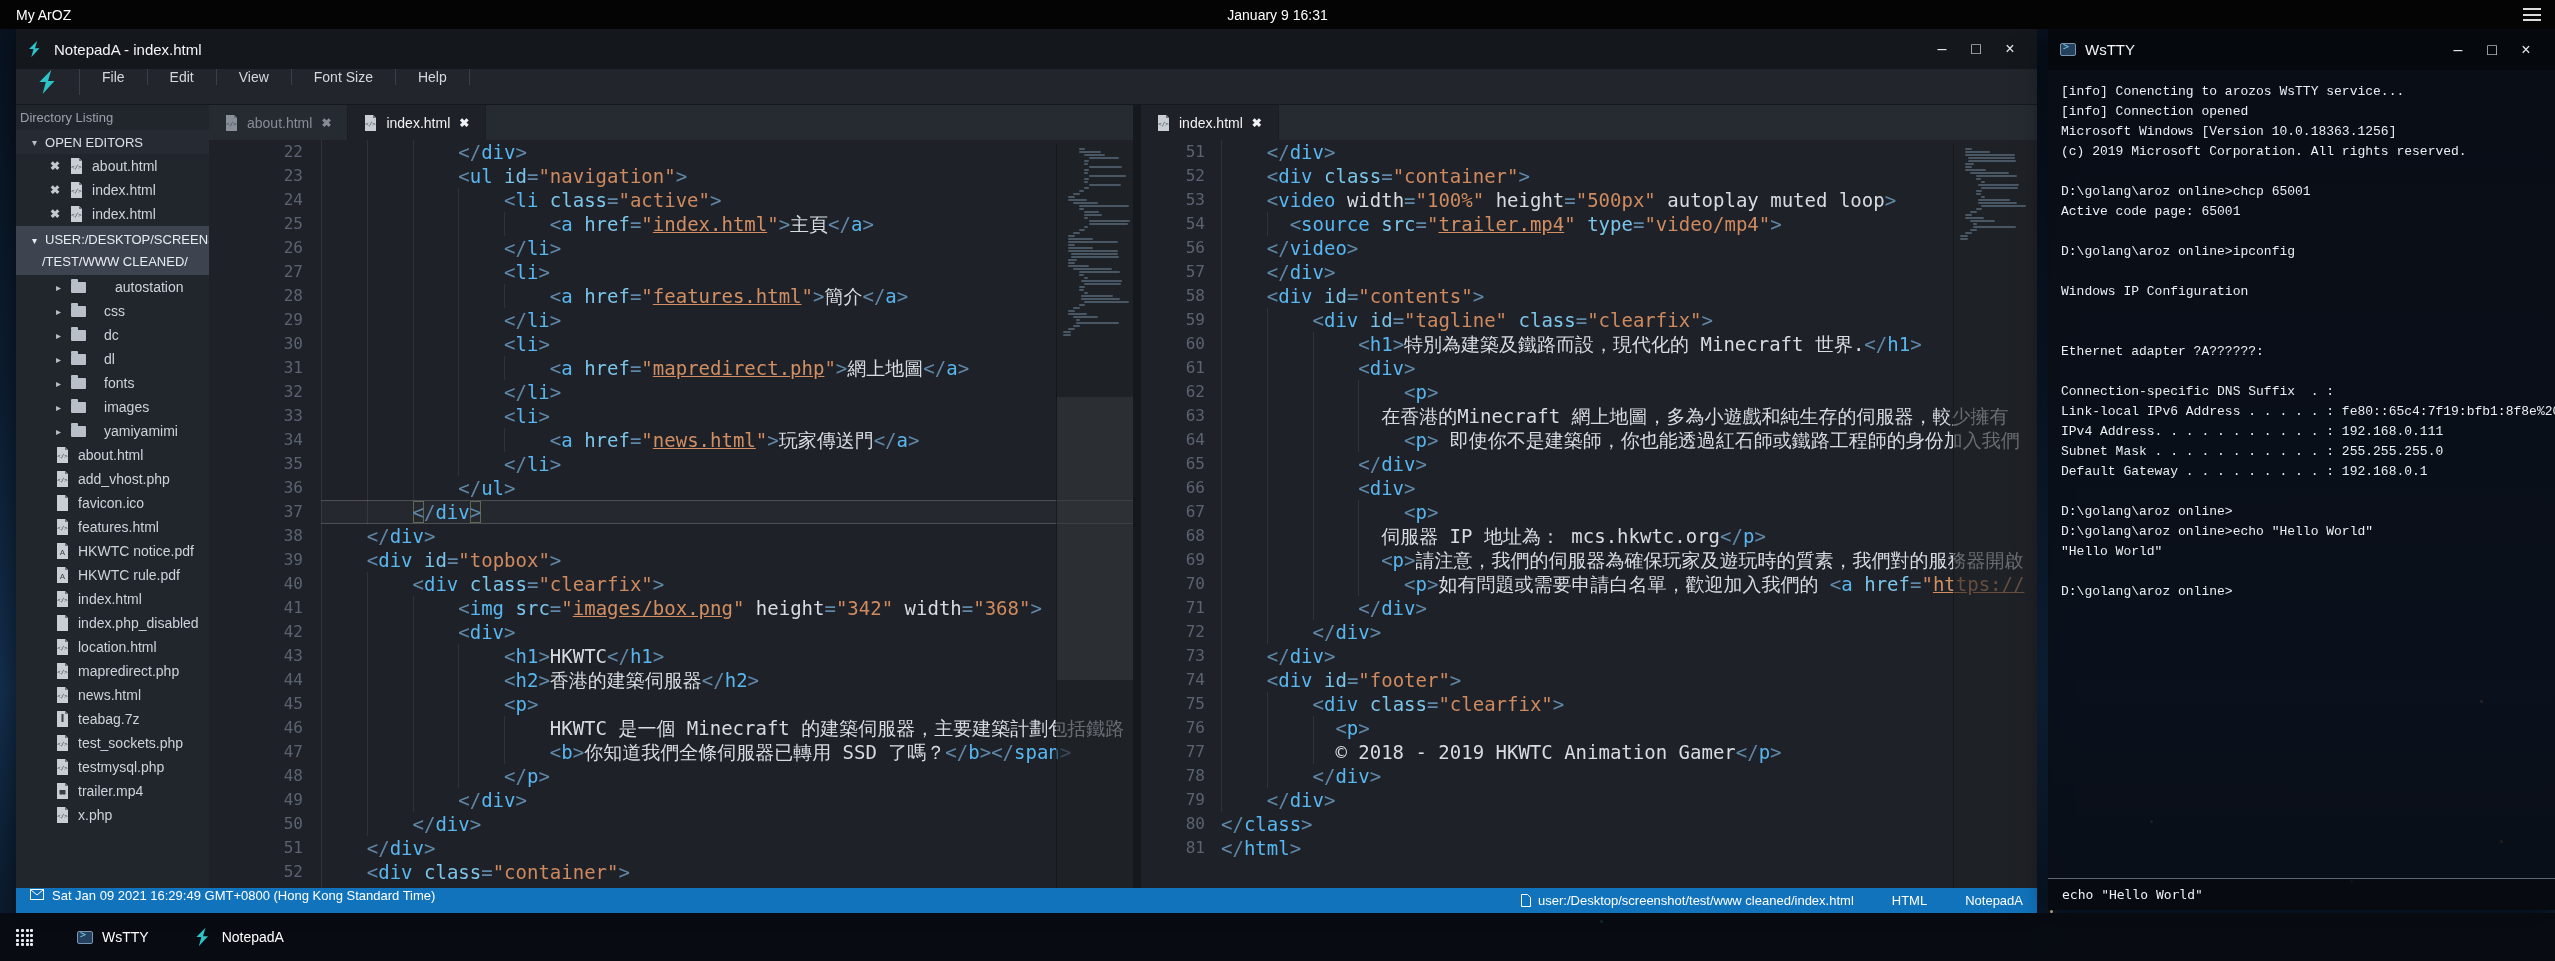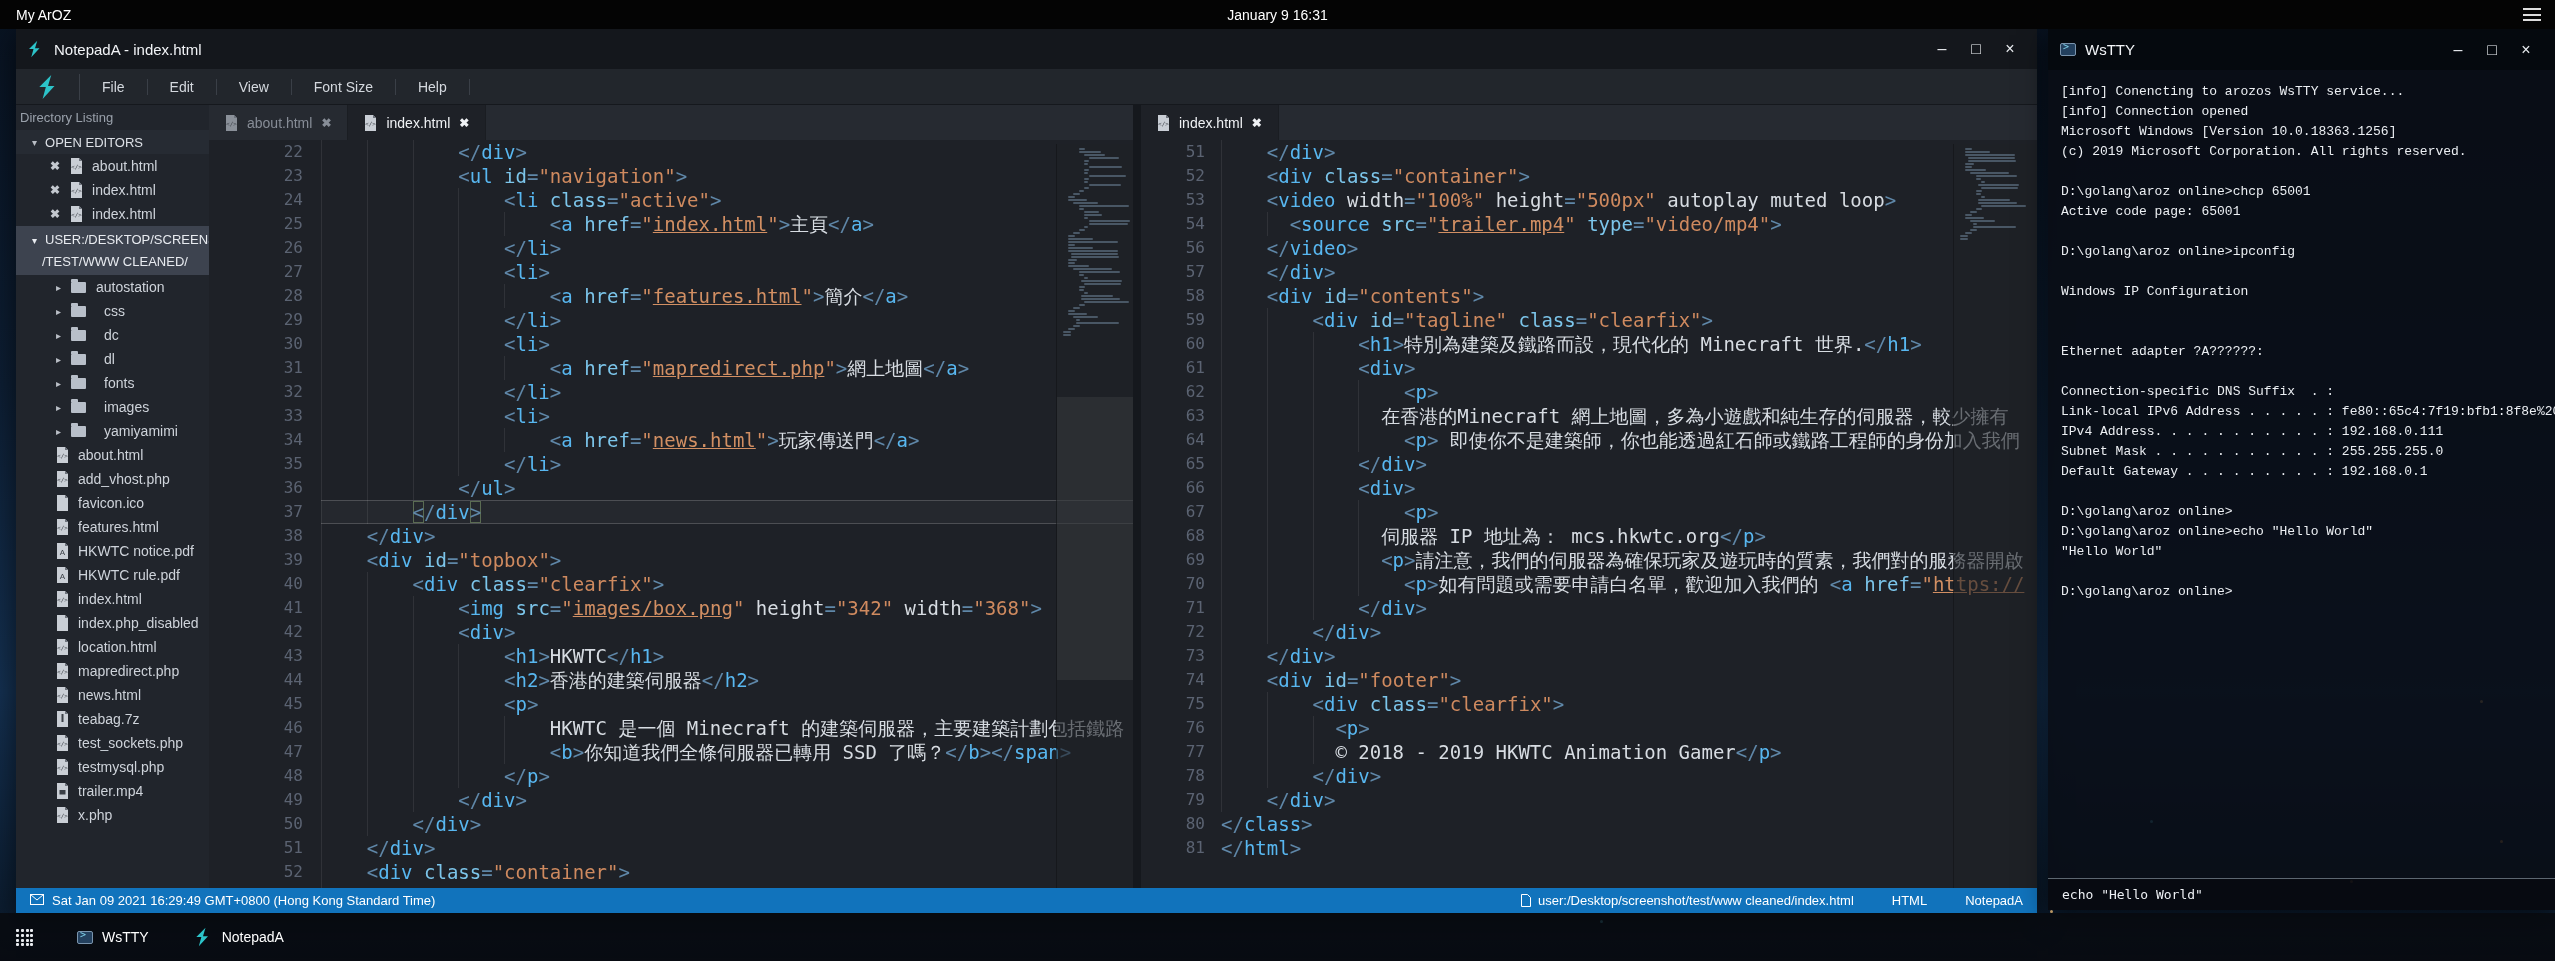--- a/index.html
+++ b/index.html
@@ -20,21 +20,21 @@
 #topbar .tclock{position:absolute;left:0;right:0;text-align:center;color:#fff}
 #burger{position:absolute;right:14px;top:8px;width:18px;height:13px;display:flex;flex-direction:column;justify-content:space-between}
 #burger i{display:block;height:2px;background:#ddd}
 
 
 #npwin{position:absolute;left:16px;top:29px;width:2021px;height:884px;background:#1e2127;box-shadow:0 6px 26px rgba(0,0,0,.6);display:flex;flex-direction:column;z-index:20}
 .np-titlebar{height:40px;background:#14171c;display:flex;align-items:center;padding:0 10px;flex:0 0 auto}
 .np-titlebar .ttl{font-size:15px;color:#f2f4f7;margin-left:10px}
 .winctl{margin-left:auto;display:flex}
 .winctl span{width:34px;text-align:center;color:#e8ebef;font-size:16px;cursor:default}
-.np-menubar{height:36px;background:#22262c;display:flex;align-items:center;flex:0 0 auto;border-bottom:1px solid #15181d}
+.np-menubar{height:36px;background:#22262c;display:flex;align-items:flex-start;flex:0 0 auto;border-bottom:1px solid #15181d}
 .np-menubar .mlogo{width:64px;display:flex;align-items:center;justify-content:center;border-right:1px solid #3a3f47}
 .menu-item{display:flex;align-items:center;padding:0 22px;font-size:14px;color:#d4d8de;border-right:1px solid #3a3f47}
 .np-main{flex:1;display:flex;min-height:0}
 
 
 #np-sidebar{width:193px;background:#21252c;flex:0 0 auto;overflow:hidden;font-size:14px}
 #sb-title{height:25px;line-height:25px;padding-left:4px;color:#9aa1ab;font-size:13px}
 .sb-header{height:24px;display:flex;align-items:center;padding-left:16px;background:#262b33;color:#dde1e7;font-size:13px}
 .sb-header .arr{margin-right:8px;font-size:10px;color:#b9bec6}
 .sb-folderhdr{background:#3d434f;color:#e8ebf0;font-size:13px;padding:3px 0 3px 16px;line-height:21px}
@@ -72,21 +72,21 @@
 .tk-x{color:#d7dce2}
 .tk-s{color:#cf8a5f}
 .tk-l{color:#d28f63;text-decoration:underline}
 .tk-pb{color:#5f87a8;box-shadow:inset 0 0 0 1px #5a6b52}
 .minimap{position:absolute;top:4px;bottom:0;right:0;width:77px;padding:4px 6px;background:rgba(30,33,39,.6);border-left:1px solid rgba(0,0,0,.25)}
 .pane-right .minimap{width:84px}
 .mm-line{height:2px;margin-bottom:1px;background:rgba(145,175,205,.38);border-radius:1px}
 .mm-view{position:absolute;left:0;right:0;top:34%;height:38%;background:rgba(255,255,255,.06)}
 
 
-.np-status{height:25px;background:#1173bc;display:flex;align-items:center;font-size:13px;color:#fff;flex:0 0 auto;padding:0 14px}
+.np-status{height:25px;background:#1173bc;display:flex;font-size:13px;color:#fff;flex:0 0 auto;padding:0 14px}
 .np-status .sic{margin-right:8px}
 .np-status .spacer{flex:1}
 .np-status .sright{display:flex;gap:38px;align-items:center}
 .np-status .pathwrap{display:flex;align-items:center;gap:7px}
 
 
 #ttywin{position:absolute;left:2048px;top:29px;width:507px;height:881px;background:rgba(9,13,20,.88);box-shadow:0 6px 26px rgba(0,0,0,.6);display:flex;flex-direction:column;z-index:30}
 .tty-titlebar{height:41px;background:rgba(5,9,15,.96);display:flex;align-items:center;padding:0 12px;flex:0 0 auto}
 .tty-titlebar .ttl{font-size:15px;color:#f2f4f7;margin-left:9px}
 .tty-body{flex:1;overflow:hidden;padding:12px 0 0 13px;font-family:Liberation Mono, monospace;font-size:13px;color:#eceff3}
@@ -178,21 +178,21 @@
             </svg>
             <span>index.html</span>
           </div>
           <div class="sb-folderhdr">
             <div><span class="arr">▾</span>USER:/DESKTOP/SCREENSHOT</div>
             <div style="padding-left:10px">/TEST/WWW CLEANED/</div>
           </div>
           <div class="row">
             <span class="caret">▸</span>
             <span class="fic foldericon"></span>
-            <span style="margin-left:1px">autostation</span>
+            <span style="margin-left:20px">autostation</span>
           </div>
           <div class="row">
             <span class="caret">▸</span>
             <span class="fic foldericon"></span>
             <span style="margin-left:9px">css</span>
           </div>
           <div class="row">
             <span class="caret">▸</span>
             <span class="fic foldericon"></span>
             <span style="margin-left:9px">dc</span>

